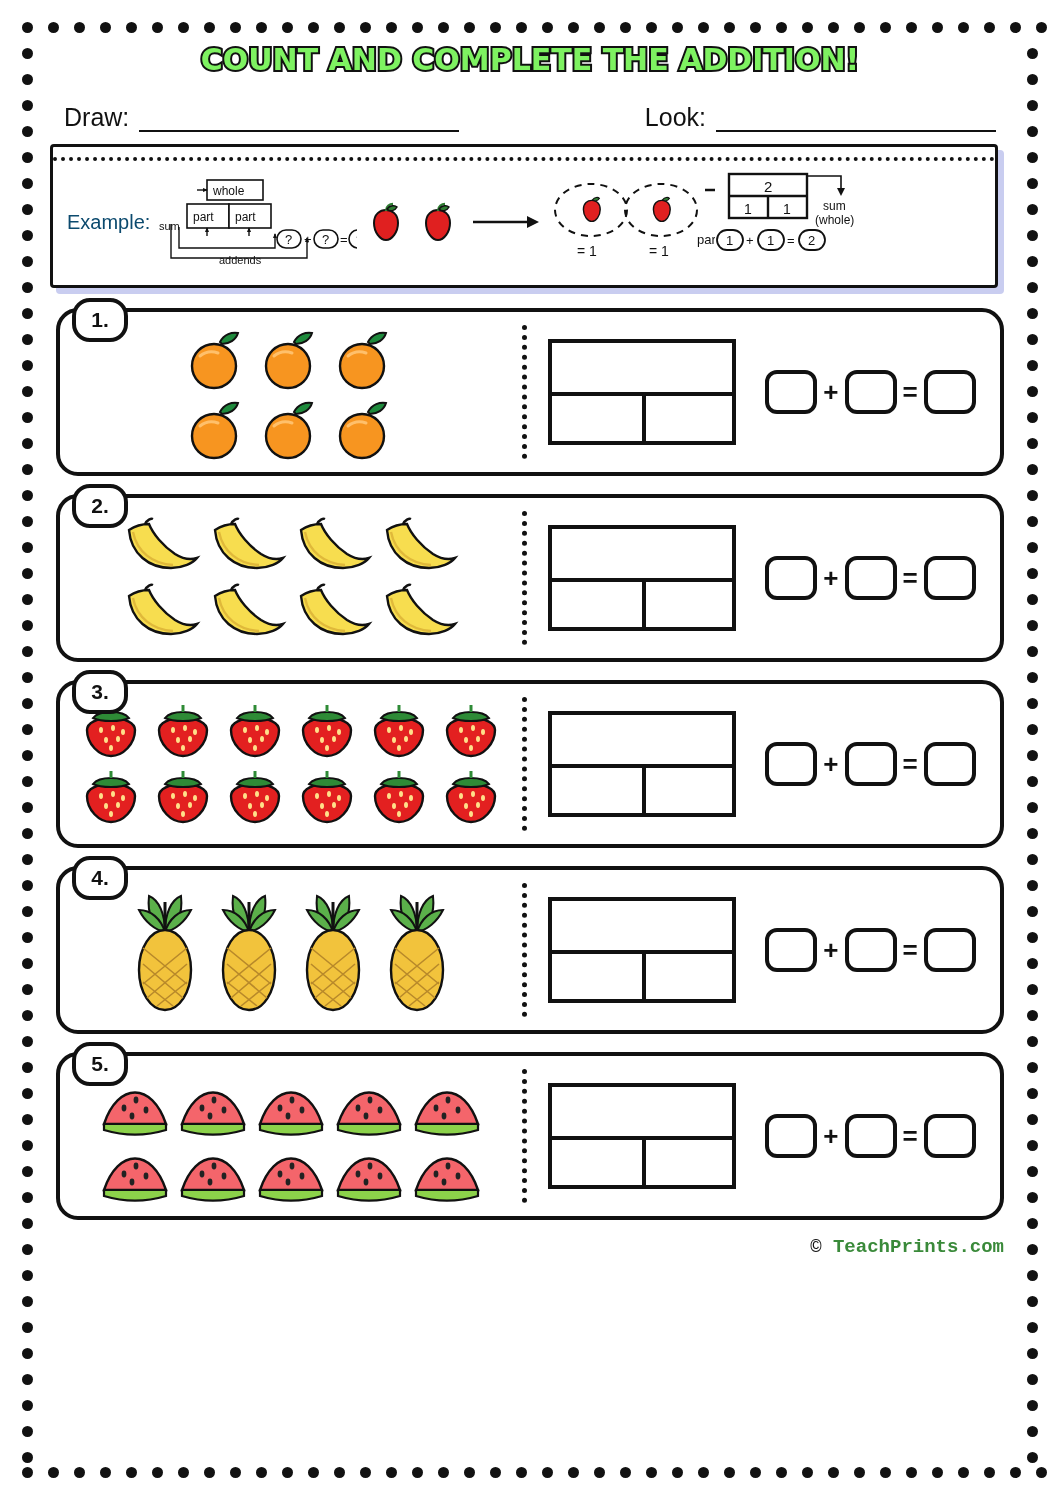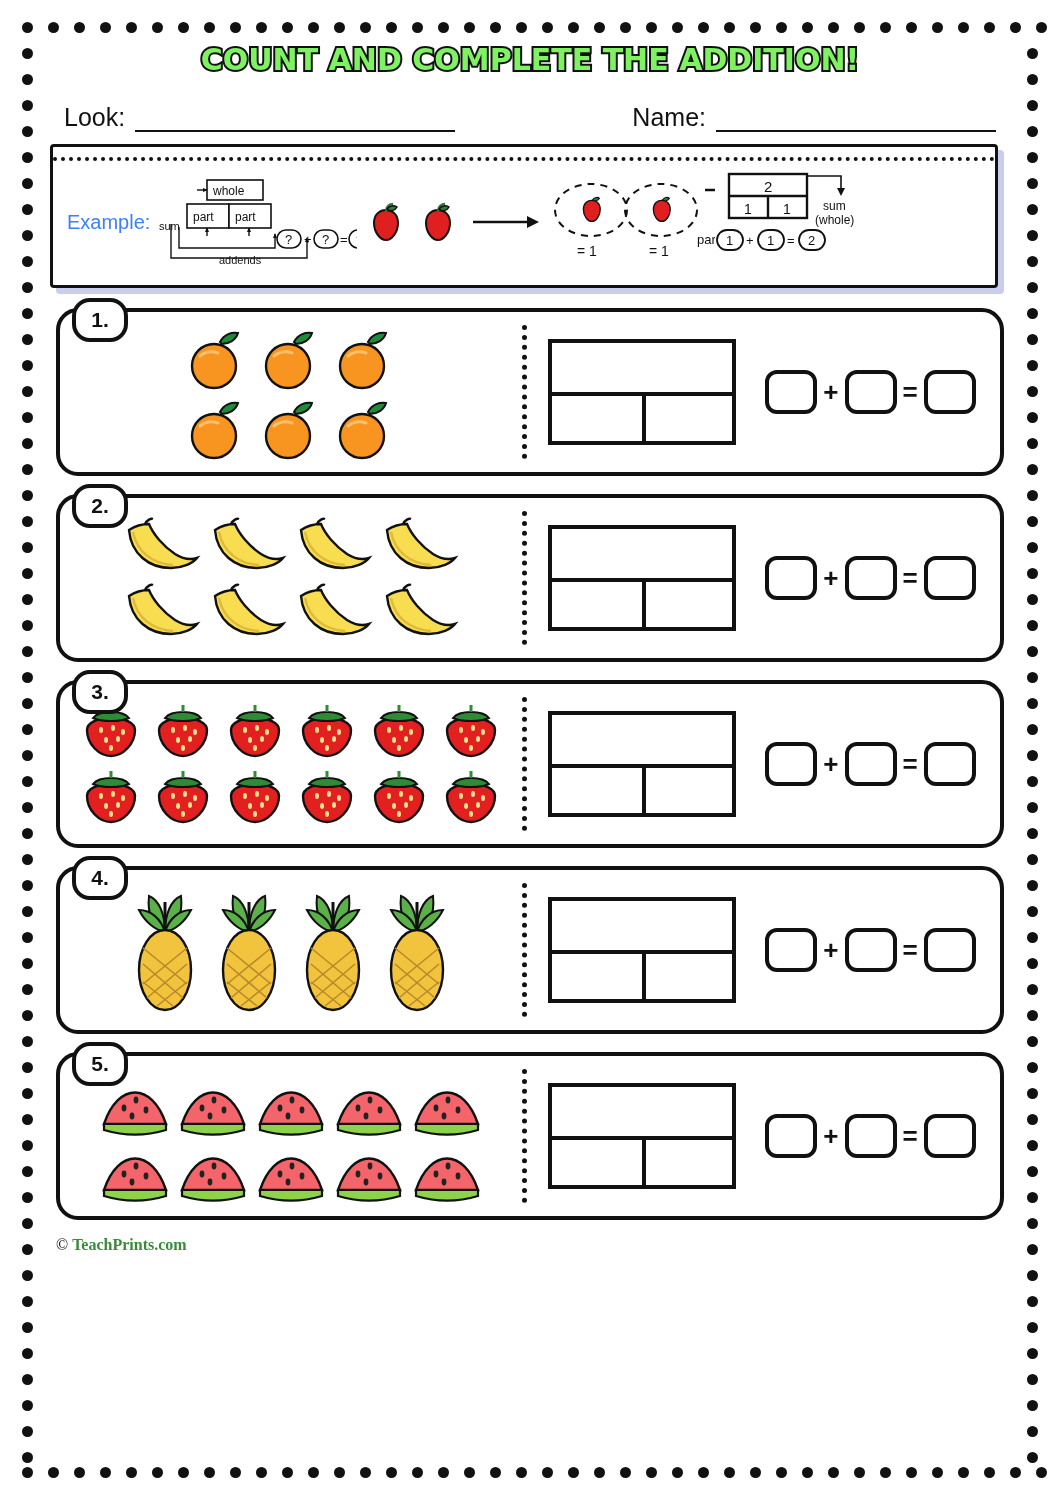--- a/index.html
+++ b/index.html
@@ -97,21 +97,21 @@
   
   .example{
     display:flex;
     align-items:center;
     height:110px;
     position:relative;
   }
   .ex-label{
     font-family:"Liberation Sans", sans-serif;
     font-size:20px;
-    color:#3b82f6;
+    color:#0c4a6e;
     margin-right:4px;
     width:86px;
   }
   .ex-diagram{width:200px;height:100px;position:relative;}
   .ex-apples{width:110px;display:flex;align-items:center;justify-content:center;gap:4px;}
   .ex-arrow{width:78px;display:flex;align-items:center;justify-content:center;}
   .ex-circles{width:170px;position:relative;height:100px;}
   .ex-ppw{width:170px;position:relative;height:100px;}
 
   
@@ -177,23 +177,23 @@
   .ansbox{
     width:52px;height:44px;
     border:4px solid #111;
     border-radius:12px;
     box-sizing:border-box;
     background:#fff;
   }
   .op{font-family:"Liberation Sans", sans-serif;font-size:26px;font-weight:bold;color:#111;}
 
   .footer{
-    text-align:left;
-    font-family:Liberation Serif, serif;
-    font-size:16px;
+    text-align:right;
+    font-family:Liberation Mono, monospace;
+    font-size:19px;
     color:#111;
     margin-top:-2px;
   }
   .tp{color:#3a8a3a;font-weight:bold;}
 </style>
 </head>
 <body>
 
 <div class="dot-frame" id="dotframe">
     <span class="dot" style="left:22px;top:22px"></span>
@@ -388,24 +388,24 @@
     <span class="dot" style="left:1027px;top:1452px"></span>
   </div>
 
 <div class="page">
 
   <div class="title-wrap">
     <div class="subtitle">COUNT AND COMPLETE THE ADDITION!</div>
   </div>
 
   <div class="namedate">
-    <span class="nd-label">Look:</span>
+    <span class="nd-label">Draw:</span>
     <span class="nd-line name"></span>
     <span class="nd-gap"></span>
-    <span class="nd-label">Name:</span>
+    <span class="nd-label">Look:</span>
     <span class="nd-line date"></span>
   </div>
 
   <div class="instr-shadow">
     <div class="instr">
       <div class="dashed-sep"></div>
 
       <div class="example">
         <div class="ex-label">Example:</div>
 

